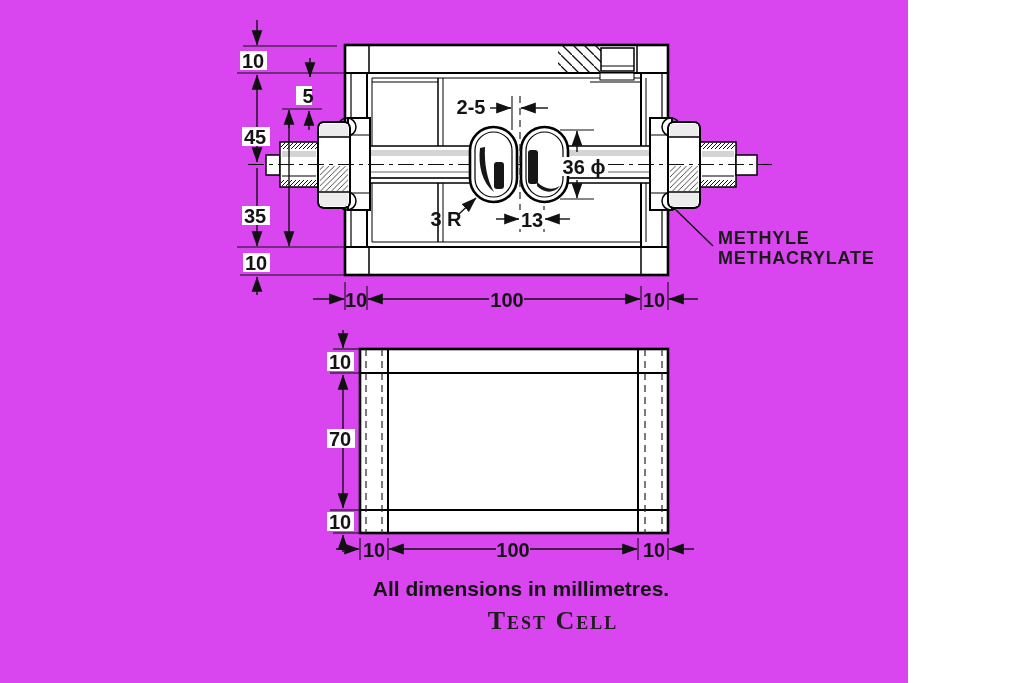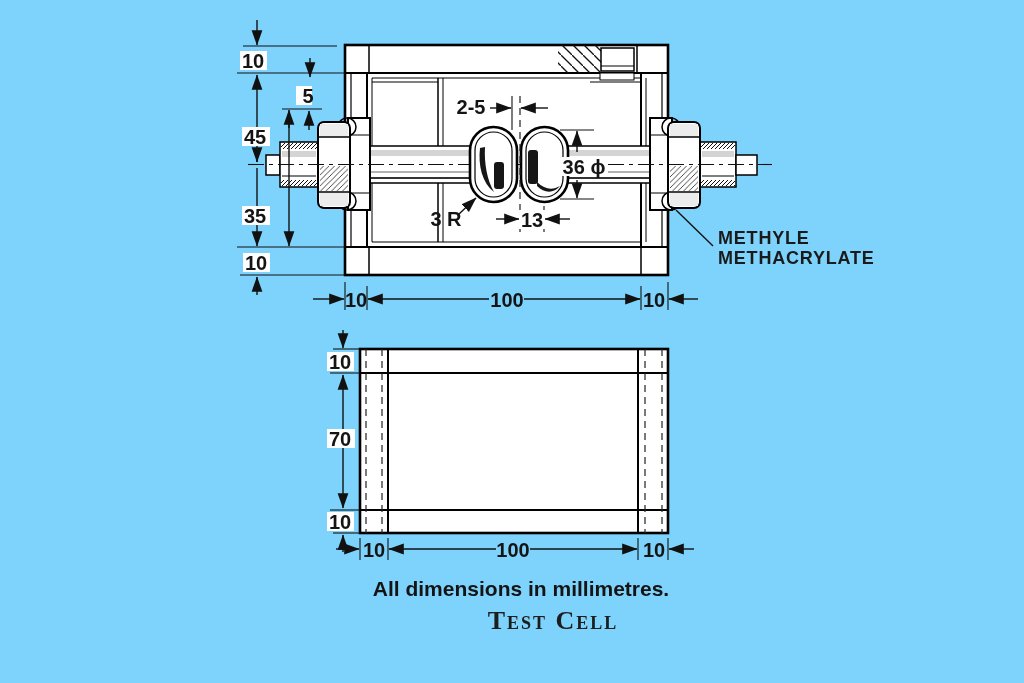--- a/index.html
+++ b/index.html
@@ -1,16 +1,16 @@
 <!DOCTYPE html>
 <html><head>
 <meta charset="utf-8">
 <style>
   html,body{margin:0;padding:0;background:#ffffff;}
-  .stage{position:relative;width:1024px;height:683px;background:#7dd3fc;overflow:hidden;
+  .stage{position:relative;width:908px;height:683px;background:#d946ef;overflow:hidden;
          font-family:"Liberation Sans",sans-serif;}
   svg{position:absolute;left:0;top:0;}
   .ln{stroke:#000;fill:none;}
   .w25{stroke-width:2.6;} .w2{stroke-width:2;} .w15{stroke-width:1.5;}
   .w12{stroke-width:1.2;} .w1{stroke-width:1;}
   .dim{stroke:#111;stroke-width:1.4;fill:none;}
   .ext{stroke:#111;stroke-width:1.1;fill:none;}
   .dashed{stroke:#222;stroke-width:1.2;stroke-dasharray:7 5;fill:none;}
   .cl{stroke:#111;stroke-width:1.1;stroke-dasharray:16 5 4 5;fill:none;}
   .white{fill:#ffffff;}

